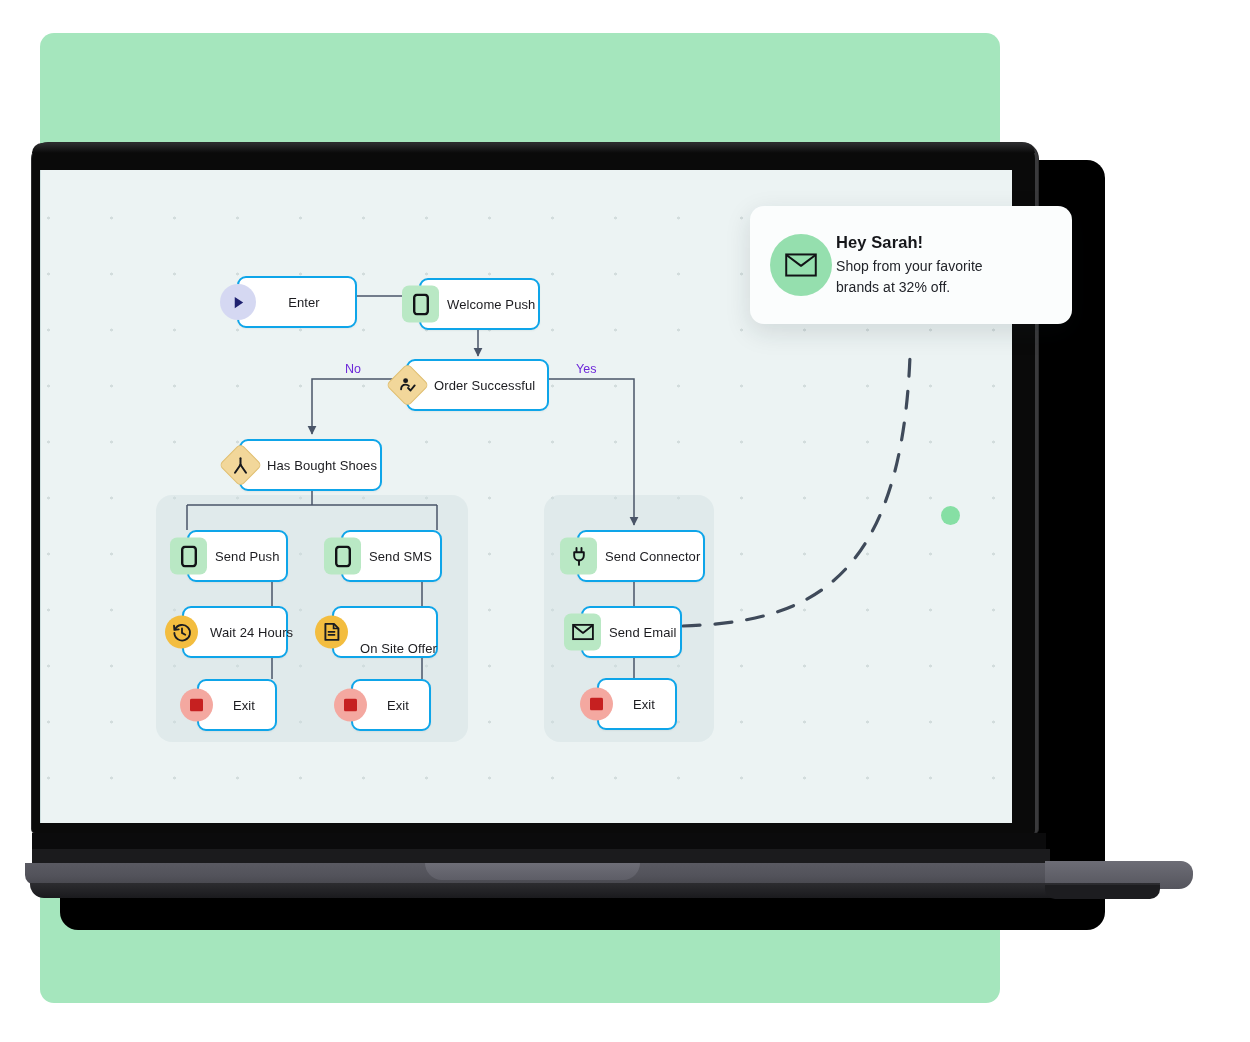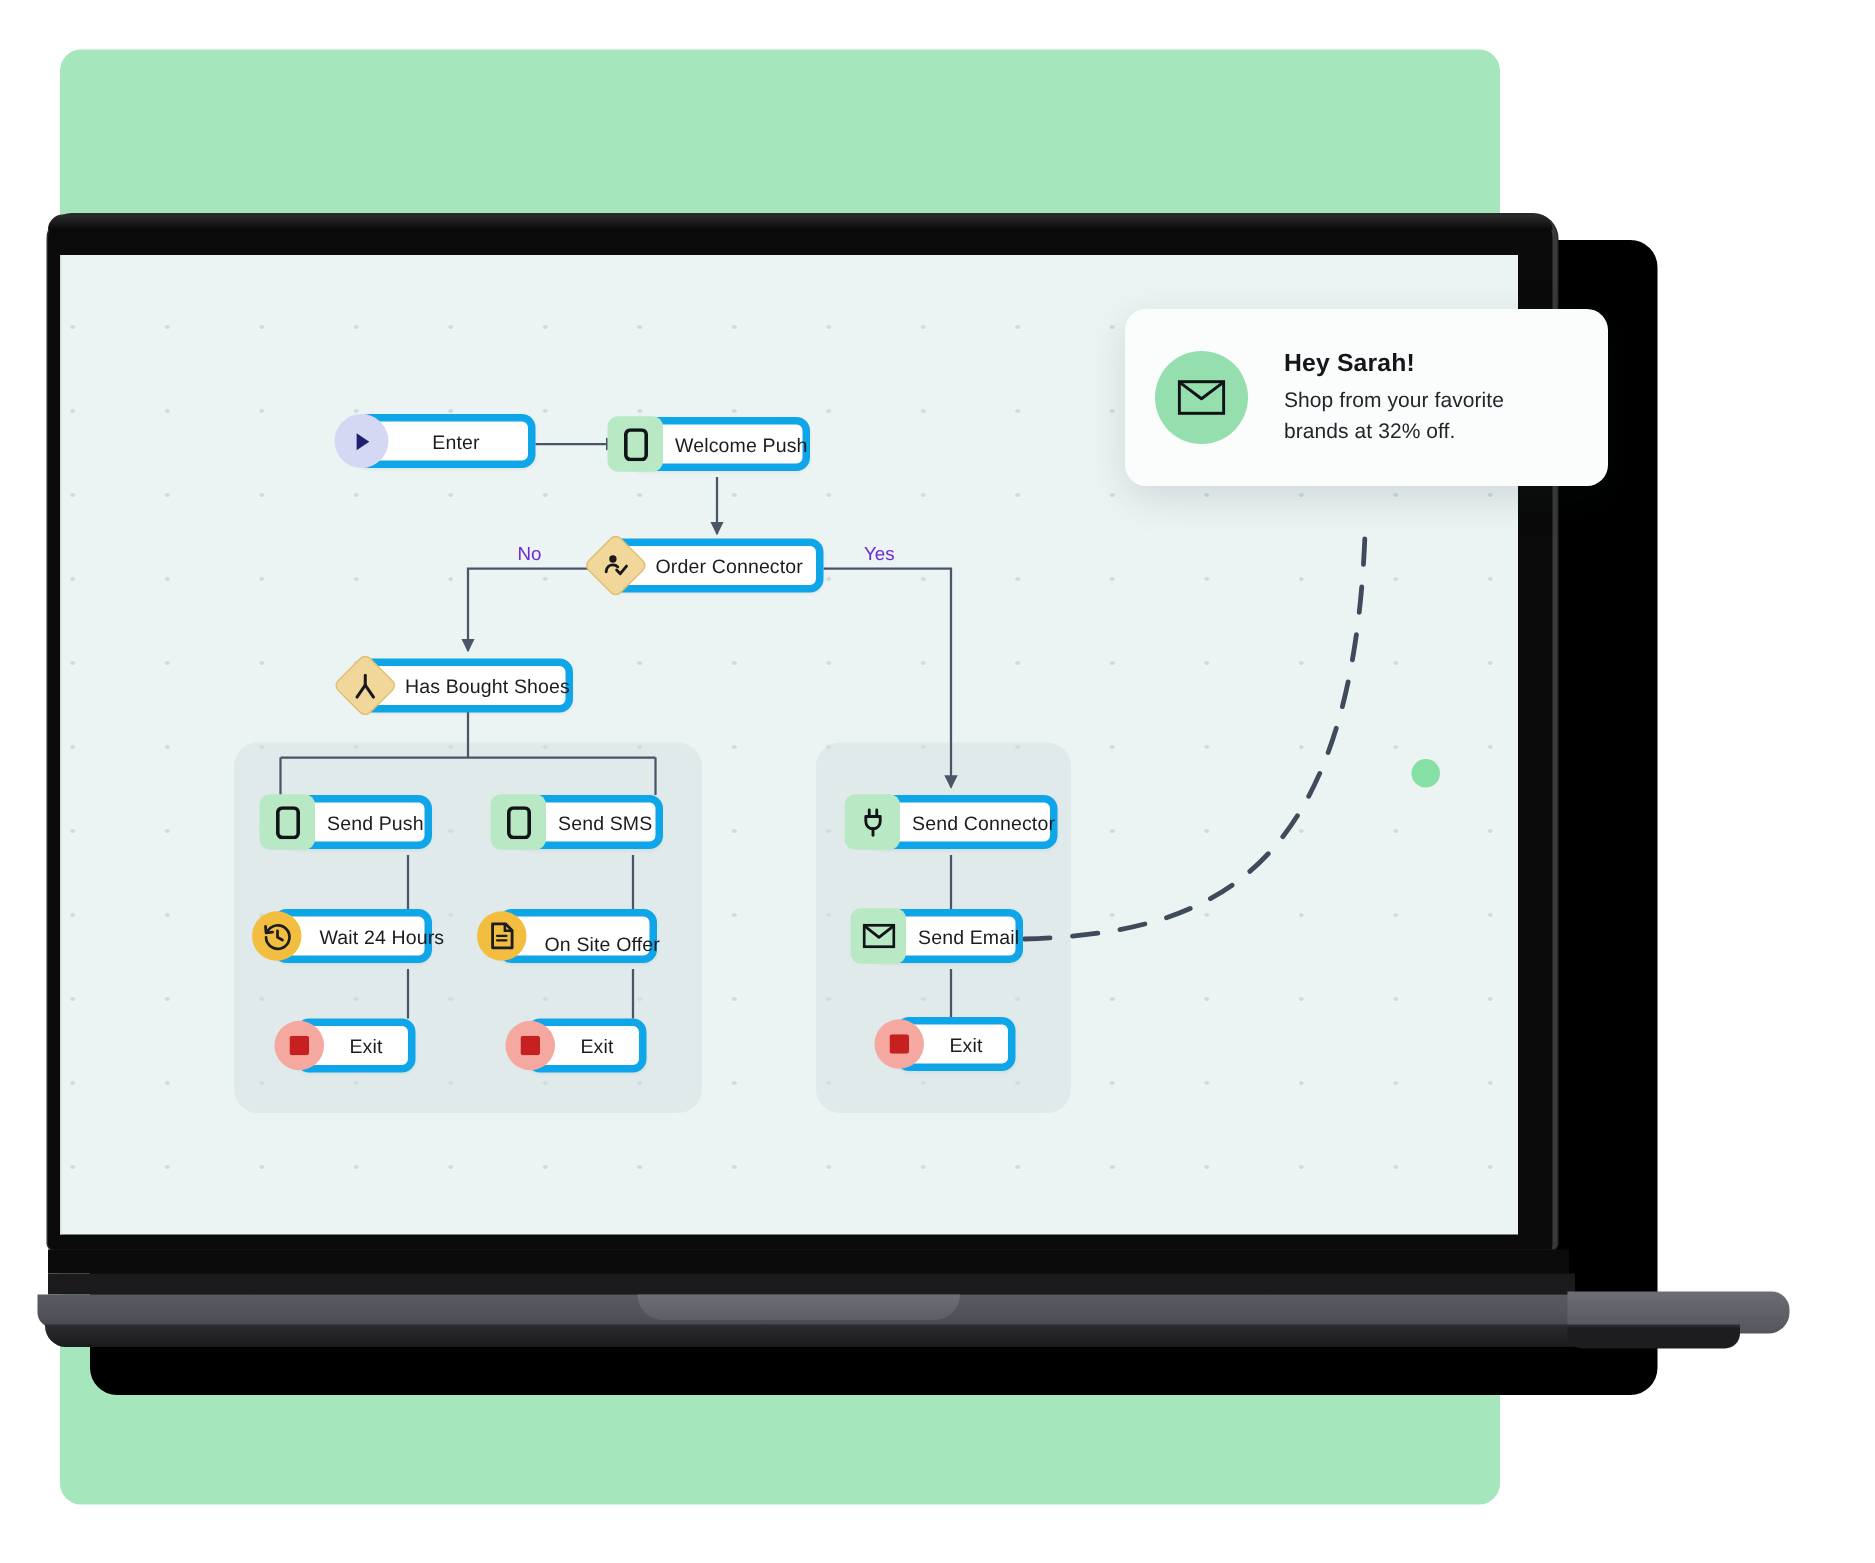--- a/index.html
+++ b/index.html
@@ -122,23 +122,23 @@
   .base-rightcap2 {
     position: absolute;
     left: 1020px; top: 52px; width: 115px; height: 14px;
     background: #1d1d20;
     border-radius: 0 0 10px 10px;
   }
 
   
   .node {
     position: absolute;
-    height: 36px;
+    height: 52px;
     background: #ffffff;
-    border: 5px solid #0ea5e9;
+    border: 2px solid #0ea5e9;
     border-radius: 9px;
     display: flex;
     align-items: center;
     box-shadow: 0 1px 2px rgba(40,60,70,.06);
   }
   .node .label {
     font-size: 13px;
     color: #1c1c20;
     font-weight: 500;
     width: 100%;
@@ -209,21 +209,21 @@
   .notif {
     position: absolute;
     left: 750px; top: 206px;
     width: 322px; height: 118px;
     background: #fbfdfd;
     border-radius: 14px;
     box-shadow: 0 8px 26px rgba(20,40,50,.13);
     display: flex;
     align-items: center;
     padding: 0 20px;
-    gap: 24px;
+    gap: 4px;
   }
   .notif-icon {
     width: 62px; height: 62px;
     border-radius: 50%;
     background: #95dfae;
     flex: 0 0 62px;
     display: flex; align-items: center; justify-content: center;
   }
   .notif-text { display: flex; flex-direction: column; }
   .notif-title {
@@ -322,21 +322,21 @@
     </div>
 
     <div class="node" id="n2" style="left: 365px; top: 189px; width: 143px;">
       <span class="badge diamond">
         <svg width="17" height="17" viewBox="0 0 18 18">
           <circle cx="7" cy="4.4" r="2.6" fill="#17191d"></circle>
           <path d="M2.2 13.5 C2.4 9.8 5 8.6 7 8.6 C8.4 8.6 9.6 9.1 10.4 10" stroke="#17191d" stroke-width="2" fill="none" stroke-linecap="round"></path>
           <path d="M9.6 12.2 L12.2 14.8 L16.6 9.4" stroke="#17191d" stroke-width="2" fill="none" stroke-linecap="round" stroke-linejoin="round"></path>
         </svg>
       </span>
-      <span class="label">Order Connector</span>
+      <span class="label">Order Successful</span>
     </div>
 
     <div class="node" id="n3" style="left: 198px; top: 269px; width: 143px;">
       <span class="badge diamond">
         <svg width="18" height="18" viewBox="0 0 18 18">
           <path d="M9 1.5 L9 8" stroke="#17191d" stroke-width="2" stroke-linecap="round"></path>
           <path d="M9 8 L3.5 16" stroke="#17191d" stroke-width="2" stroke-linecap="round"></path>
           <path d="M9 8 L14.5 16" stroke="#17191d" stroke-width="2" stroke-linecap="round"></path>
         </svg>
       </span>

